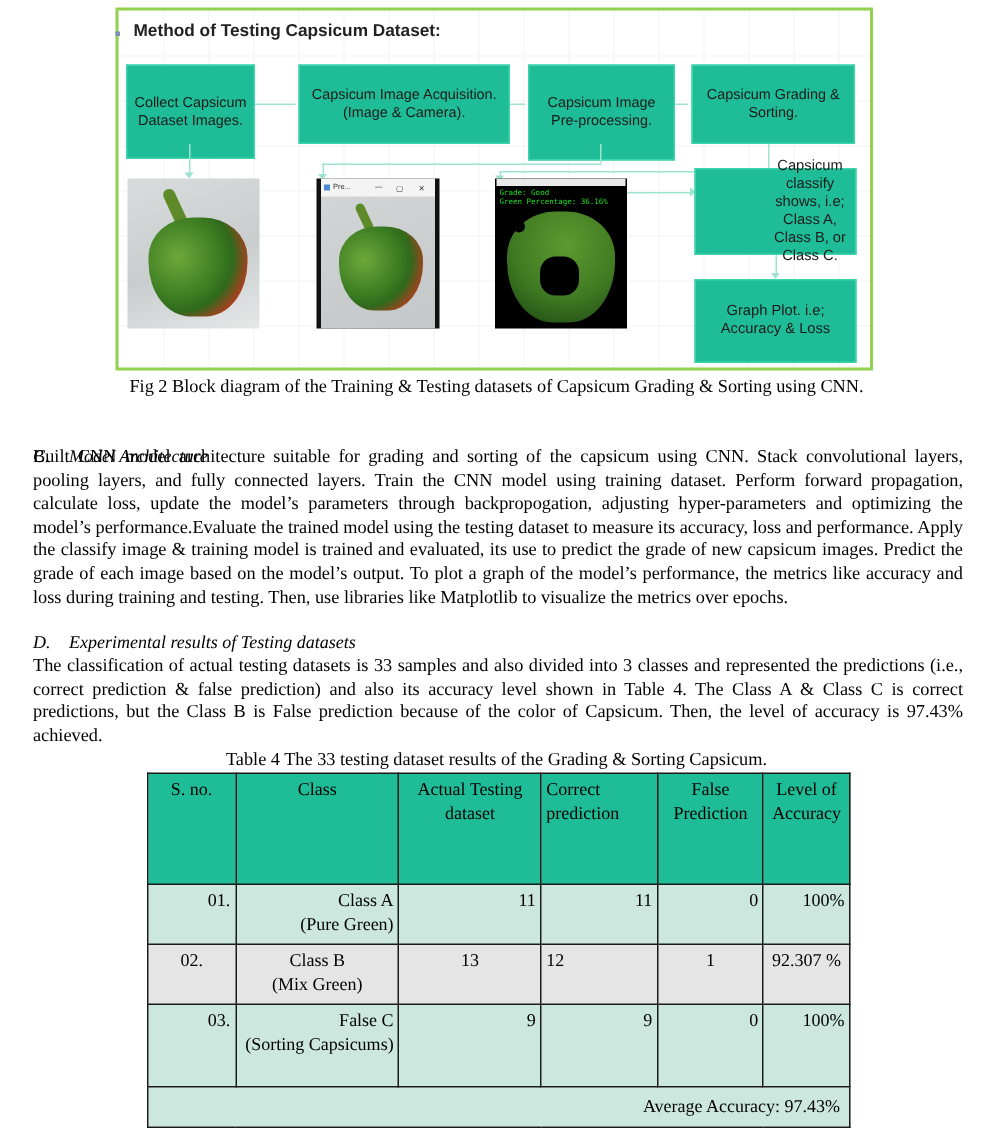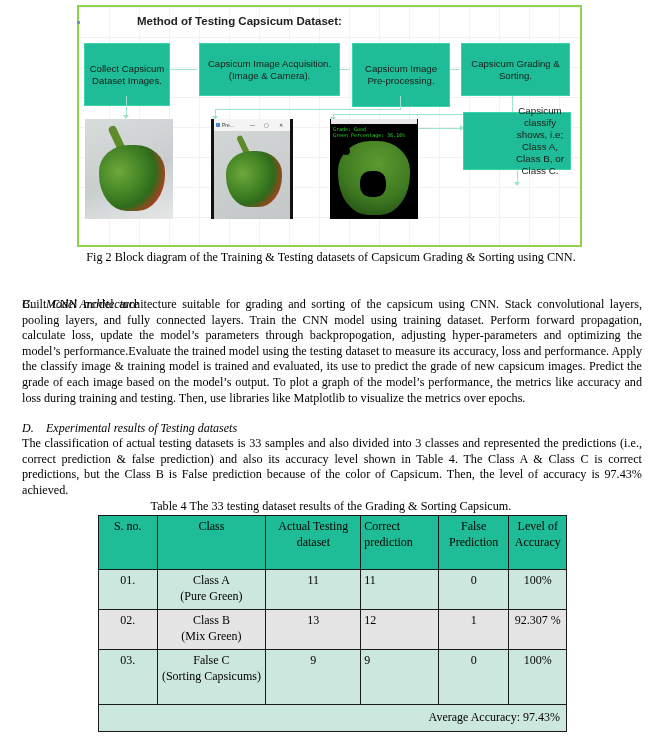--- a/index.html
+++ b/index.html
@@ -3,21 +3,21 @@
 <meta charset="utf-8">
 <style>
   html, body { margin:0; padding:0; background:#ffffff; }
   body { width:662px; height:755px; position:relative; overflow:hidden; font-family:"Liberation Serif", serif; color:#000; }
 
   
   .figure { position:absolute; left:77px; top:5px; width:505px; height:242px; border:2px solid #92d050; box-sizing:border-box;
     background-color:#fff;
     background-image: linear-gradient(#f1f3f1 1px, transparent 1px), linear-gradient(90deg, #f1f3f1 1px, transparent 1px);
     background-size: 30px 30px; }
-  .fig-title { position:absolute; left:10px; top:8px; font-family:"Liberation Sans", sans-serif; font-weight:bold; font-size:11.5px; color:#222;margin-left:48px; }
+  .fig-title { position:absolute; left:10px; top:8px; font-family:"Liberation Sans", sans-serif; font-weight:bold; font-size:11.5px; color:#222; }
   .fig-bullet { position:absolute; left:-2px; top:14px; width:3px; height:3px; background:#7a93b5; }
   .box { position:absolute; background:#1fbd97; border:1px solid #3dd3ab; color:#1a1a1a; font-family:"Liberation Sans", sans-serif;
     font-size:9.6px; line-height:12px; display:flex; align-items:center; justify-content:center; text-align:center; box-sizing:border-box; padding:2px; }
   .conn { position:absolute; background:#9de3d1; }
   .arrow-down { position:absolute; width:0; height:0; border-left:3px solid transparent; border-right:3px solid transparent; border-top:4px solid #9de3d1; }
   .arrow-right { position:absolute; width:0; height:0; border-top:3px solid transparent; border-bottom:3px solid transparent; border-left:4px solid #9de3d1; }
 
   .photo { position:absolute; overflow:hidden; }
   .photo-1 { left:6px; top:112px; width:88px; height:100px; background:linear-gradient(160deg,#d9dcdc 0%, #c9cdcd 55%, #e6e8e8 100%); }
   .pepper { position:absolute; border-radius:45% 45% 42% 42% / 40% 40% 55% 55%; }
@@ -35,21 +35,21 @@
   
   .sec-head { position:absolute; left:22px; font-style:italic; font-size:12px; }
   .sec-head .num { display:inline-block; width:24px; }
   .para { position:absolute; left:22px; width:620px; font-size:12.2px; line-height:15.6px; text-align:justify; }
 
   
   .tbl-cap { position:absolute; left:0; width:662px; top:499px; text-align:center; font-size:12.2px; }
   table { position:absolute; left:98px; top:515px; width:469px; border-collapse:collapse; font-size:12px; }
   td, th { border:1px solid #1a1a1a; vertical-align:top; padding:3px 3px; font-weight:normal; line-height:15.6px; }
   th { background:#1fbd97; text-align:center; }
-  tr.r1 td, tr.r3 td, tr.avg td { background:#cce7de; }
+  tr.r1 td, tr.r3 td, tr.avg td { background:#cce7de;text-align:right; }
   tr.r2 td { background:#e5e5e5; }
   td { text-align:center; }
   td.left { text-align:left; }
   tr.avg td { text-align:right; padding:5px 6px; }
 </style>
 </head>
 <body>
 
 <div class="figure">
   <div class="fig-bullet"></div>
@@ -104,20 +104,21 @@
     <div style="position:absolute;left:30px;top:52px;width:26px;height:26px;background:#000;border-radius:40%;"></div>
     <div style="position:absolute;left:12px;top:28px;width:8px;height:8px;background:#000;border-radius:50%;"></div>
   </div>
 
   <div class="conn" style="left:339px;top:121px;width:44px;height:1px;"></div>
   <div class="arrow-right" style="left:381px;top:118px;"></div>
 
   <div class="box" style="left:384px;top:105px;width:108px;height:58px;font-size:9.8px;padding-left:48px;">Capsicum classify shows, i.e; Class A, Class B, or Class C.</div>
   <div class="conn" style="left:438px;top:163px;width:1px;height:14px;"></div>
   <div class="arrow-down" style="left:435px;top:175px;"></div>
+  <div class="box" style="left:384px;top:179px;width:108px;height:56px;font-size:9.8px;">Graph Plot. i.e; Accuracy &amp; Loss</div>
 </div>
 
 <div class="caption">Fig 2 Block diagram of the Training &amp; Testing datasets of Capsicum Grading &amp; Sorting using CNN.</div>
 
 <div class="sec-head" style="top:297px;">
   <span class="num">C.</span><span>Model Architecture</span>
 </div>
 <div class="para" style="top:297px;">Built CNN model architecture suitable for grading and sorting of the capsicum using CNN. Stack convolutional layers, pooling layers, and fully connected layers. Train the CNN model using training dataset. Perform forward propagation, calculate loss, update the model’s parameters through backpropogation, adjusting hyper-parameters and optimizing the model’s performance.Evaluate the trained model using the testing dataset to measure its accuracy, loss and performance. Apply the classify image &amp; training model is trained and evaluated, its use to predict the grade of new capsicum images. Predict the grade of each image based on the model’s output. To plot a graph of the model’s performance, the metrics like accuracy and loss during training and testing. Then, use libraries like Matplotlib to visualize the metrics over epochs.</div>
 
 <div class="sec-head" style="top:421px;">
@@ -130,21 +131,21 @@
 <table>
   <colgroup>
     <col style="width:58px">
       <col style="width:108px">
       <col style="width:94px">
       <col style="width:77px">
       <col style="width:70px">
       <col style="width:57px">
   </colgroup>
   <tbody>
-      <tr style="height:54px;">
+      <tr style="height:74px;">
     <th>S. no.</th>
     <th>Class</th>
     <th>Actual Testing dataset</th>
     <th style="text-align:left;">Correct prediction</th>
     <th>False Prediction</th>
     <th>Level of Accuracy</th>
   </tr>
   <tr class="r1" style="height:40px;">
     <td>01.</td>
     <td><span>Class A</span><br><span>(Pure Green)</span></td>

